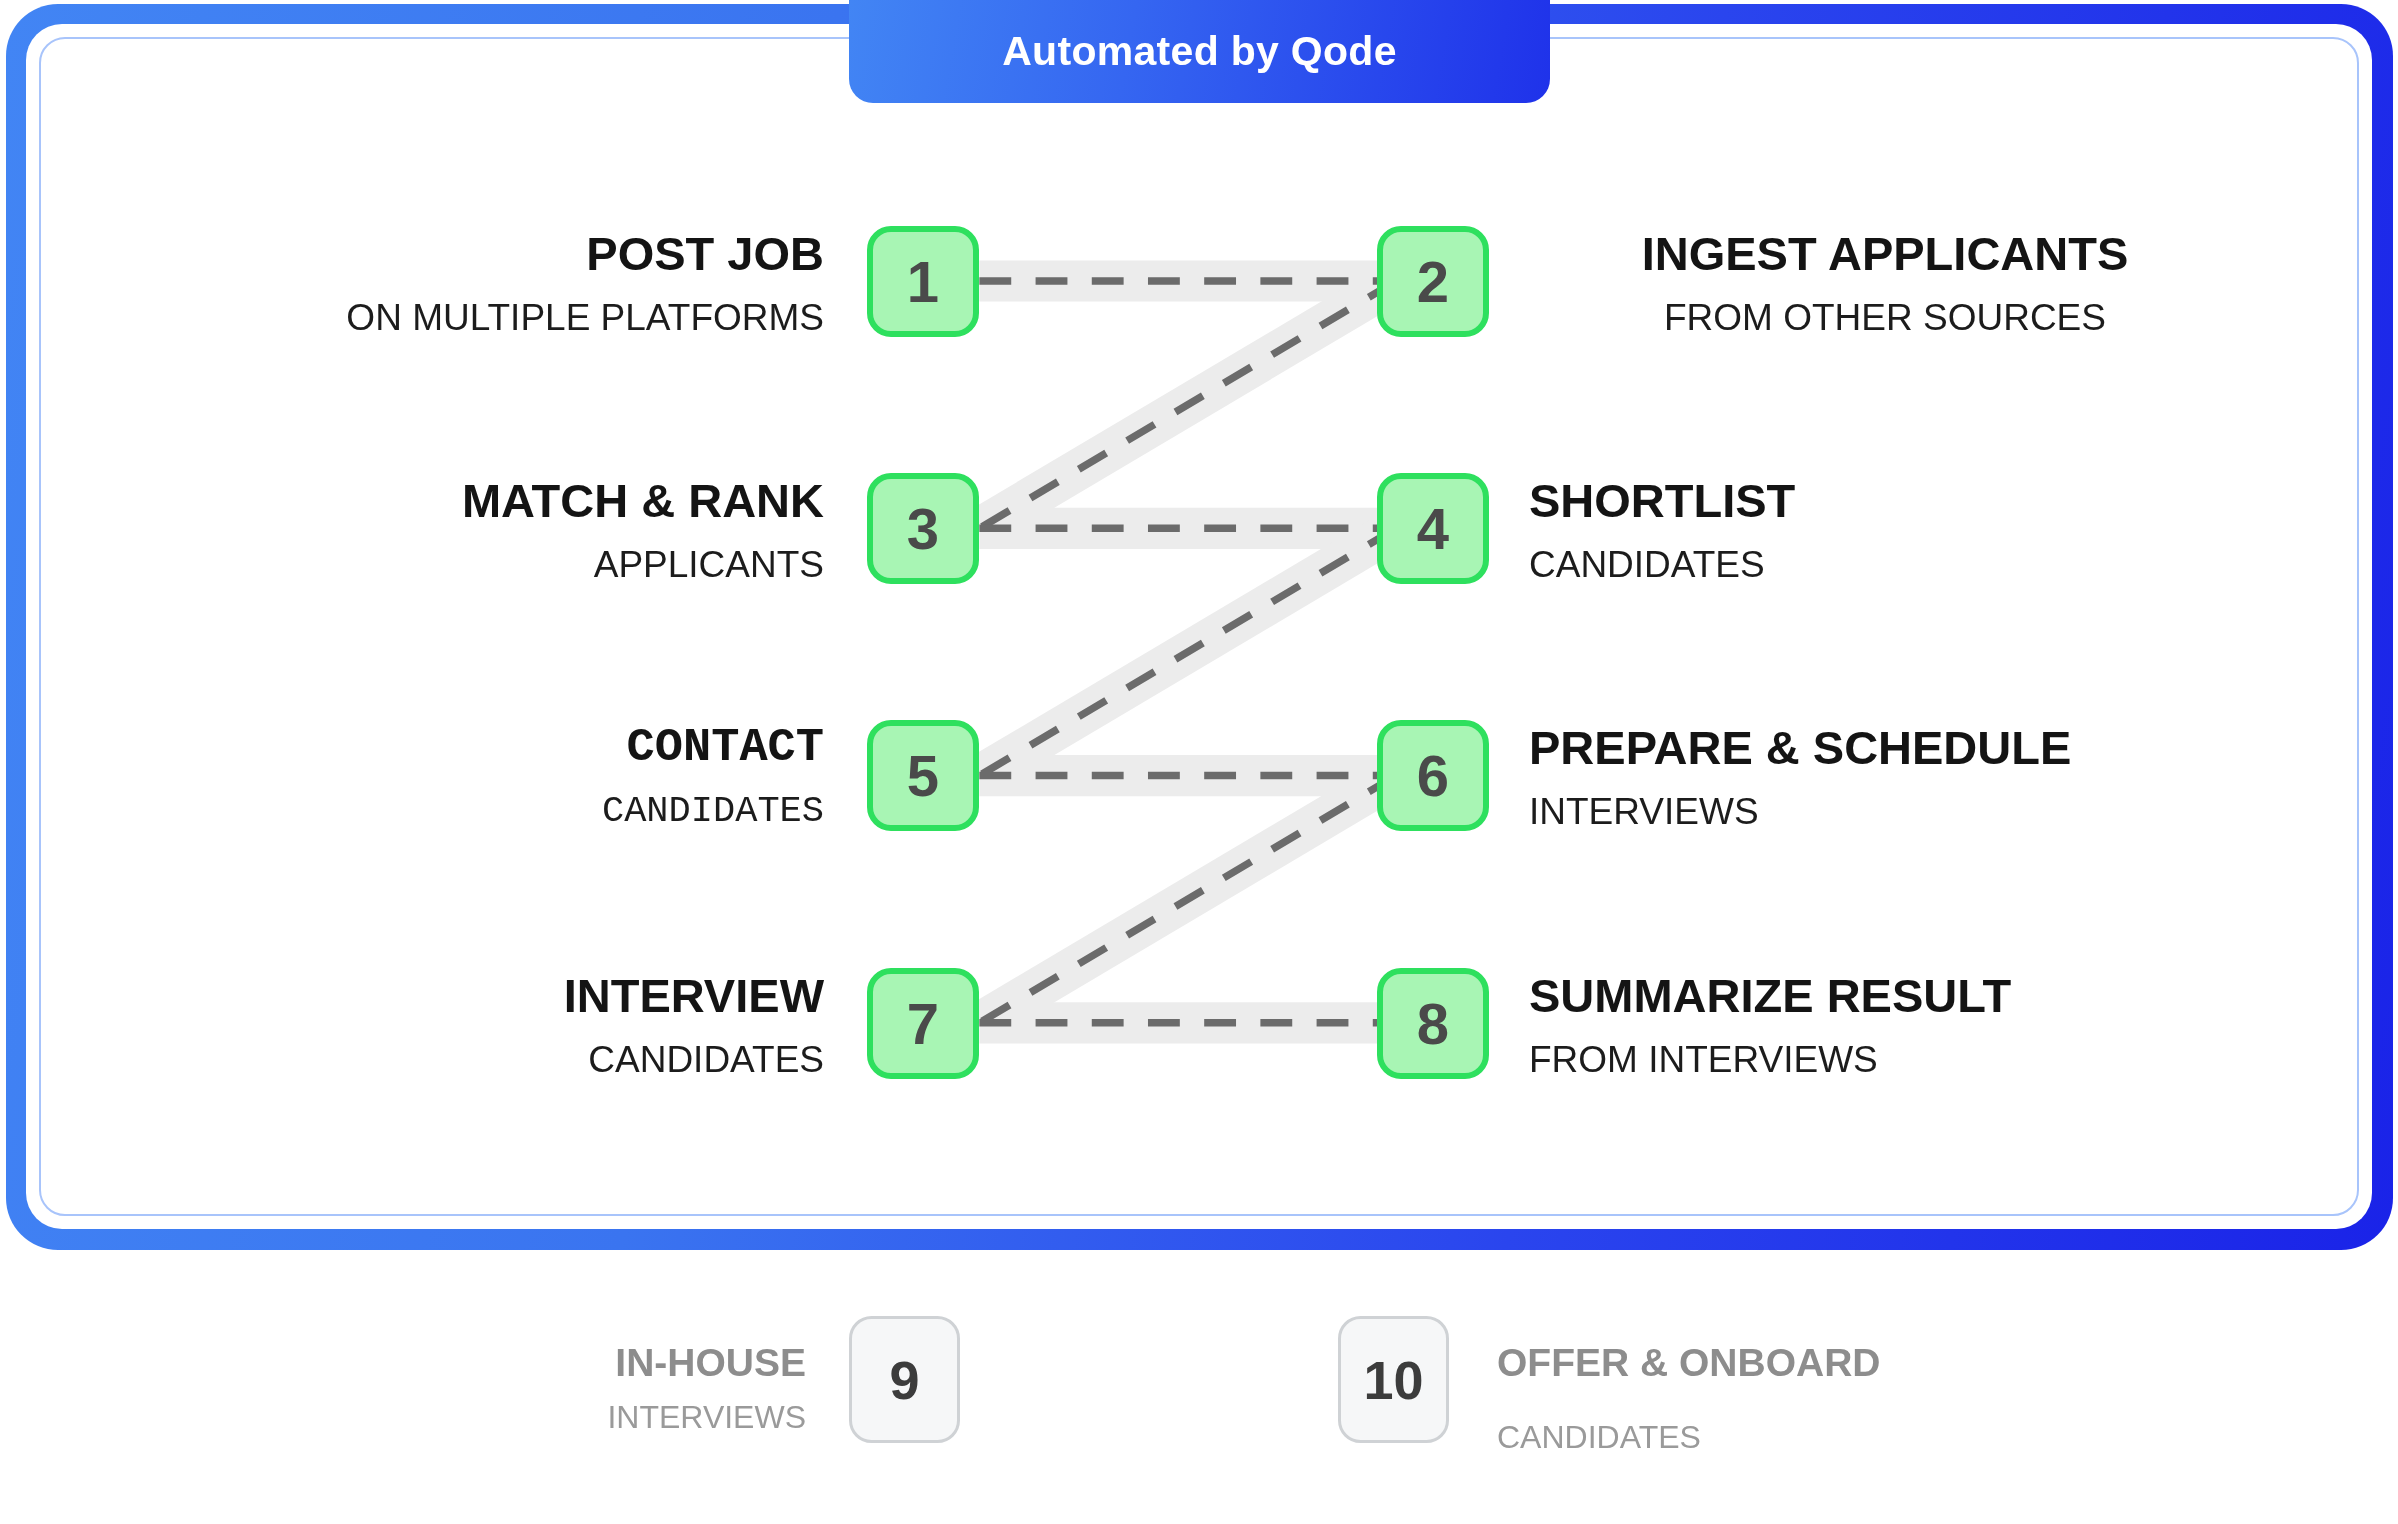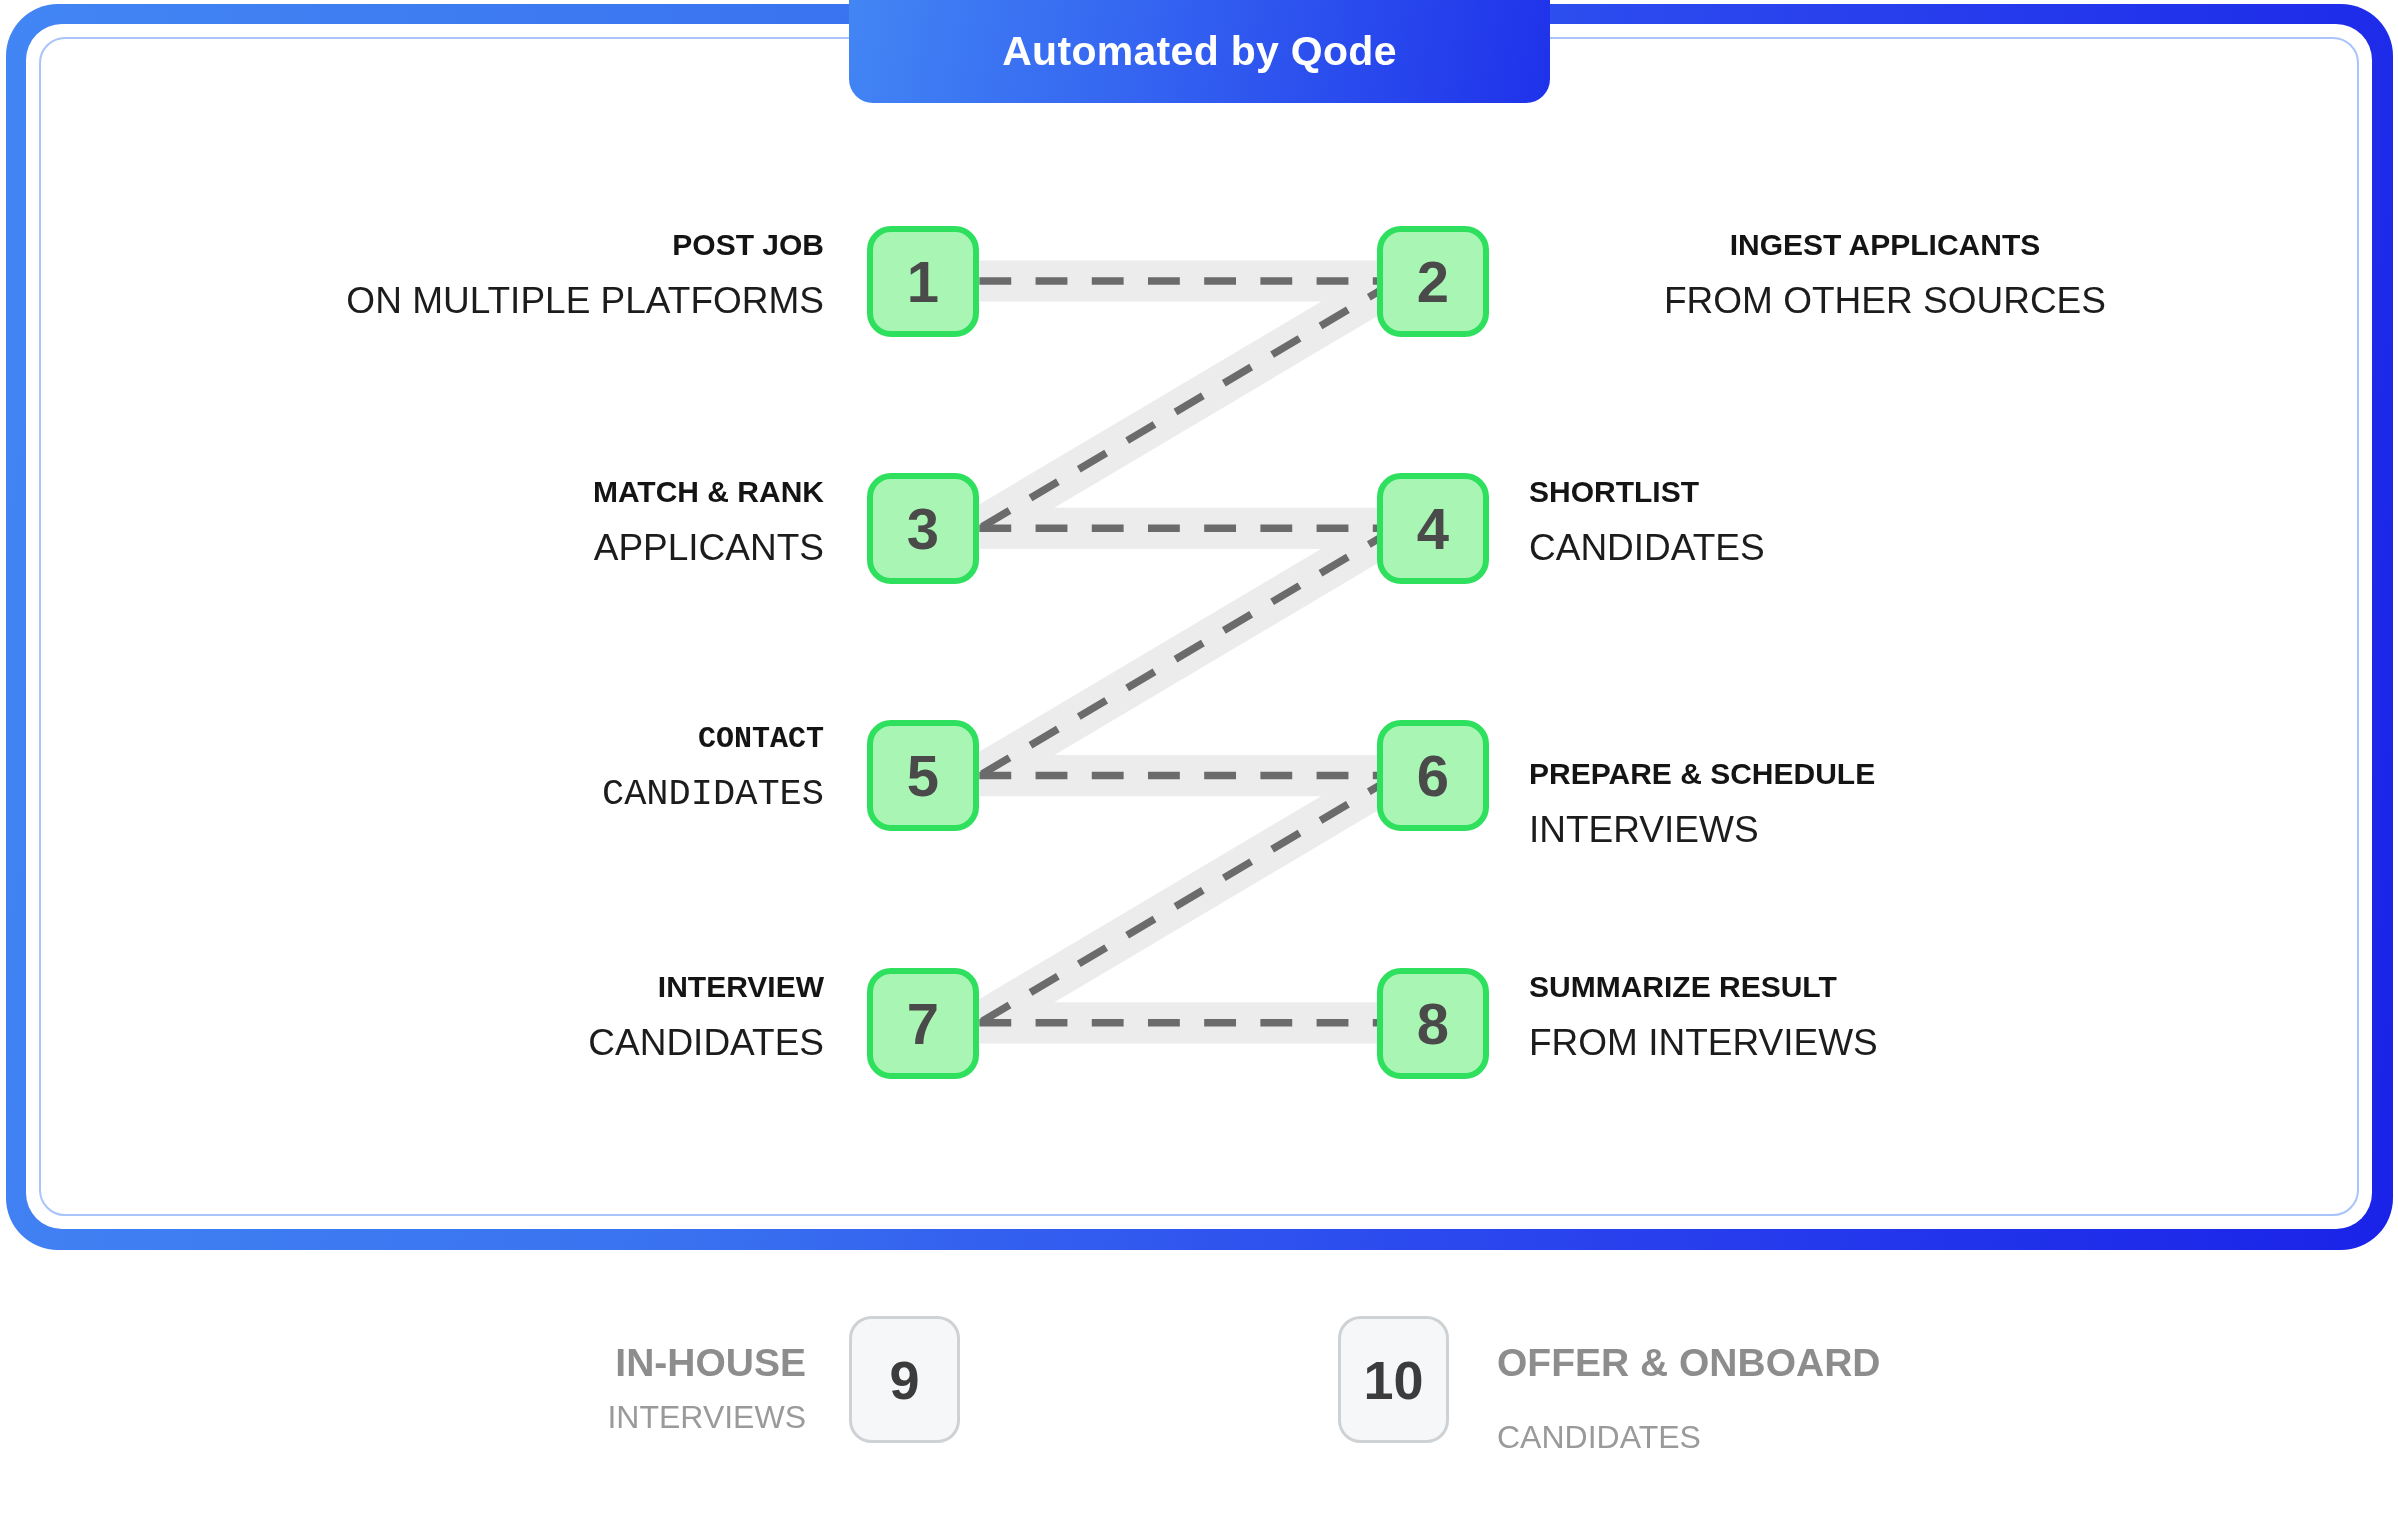--- a/index.html
+++ b/index.html
@@ -82,21 +82,21 @@
   .steplabel {
     position:absolute;
     z-index:15;
     display:flex;
     flex-direction:column;
   }
   .steplabel.left  { align-items:flex-end;  text-align:right; }
   .steplabel.right { align-items:flex-start; text-align:left; }
 
   .steplabel .title {
-    font-size:30px;
+    font-size:47px;
     font-weight:bold;
     color:#141414;
     line-height:1.0;
     white-space:nowrap;
   }
   .steplabel .sub {
     font-size:37px;
     font-weight:normal;
     color:#1c1c1c;
     line-height:1.0;
@@ -207,21 +207,21 @@
     <span class="title">CONTACT</span>
     <span class="sub">CANDIDATES</span>
   </div>
   <div class="badge" style="left:867px; top:720px;">
     <span class="badge-num">5</span>
   </div>
 
   <div class="badge" style="left:1377px; top:720px;">
     <span class="badge-num">6</span>
   </div>
-  <div class="steplabel right" style="left:1529px; top:724px; width:806px;margin-top:35px;">
+  <div class="steplabel right" style="left:1529px; top:724px; width:806px;">
     <span class="title">PREPARE &amp; SCHEDULE</span>
     <span class="sub">INTERVIEWS</span>
   </div>
 
   <div class="steplabel left" style="left:281px; top:972px; width:543px;">
     <span class="title">INTERVIEW</span>
     <span class="sub">CANDIDATES</span>
   </div>
   <div class="badge" style="left:867px; top:968px;">
     <span class="badge-num">7</span>

